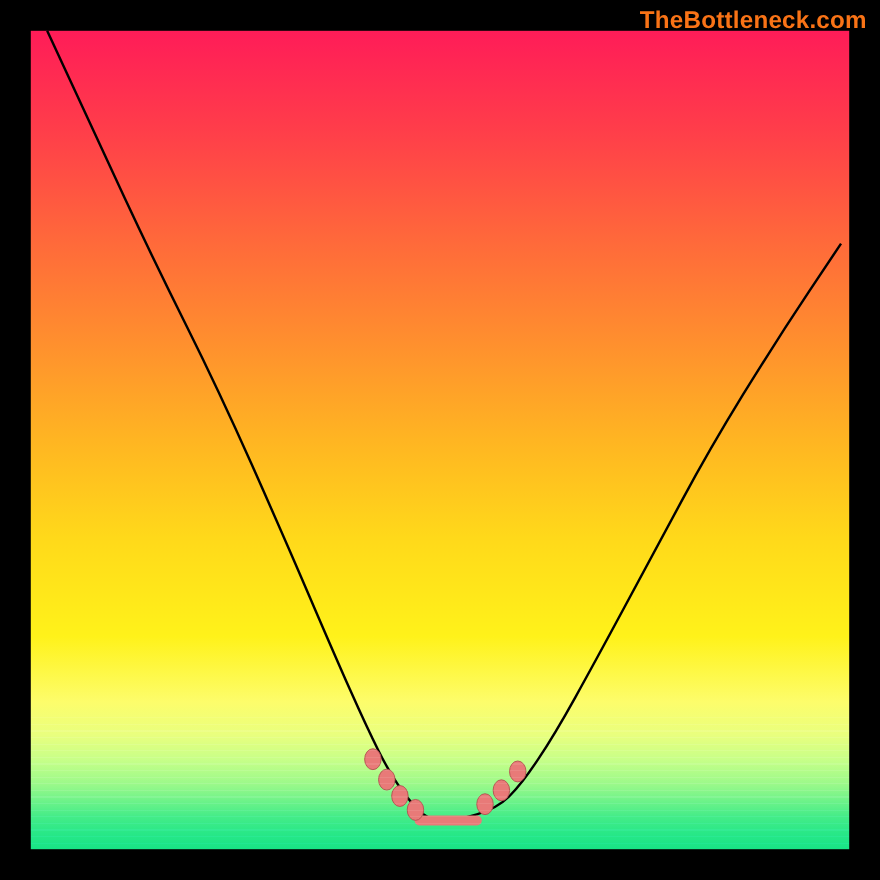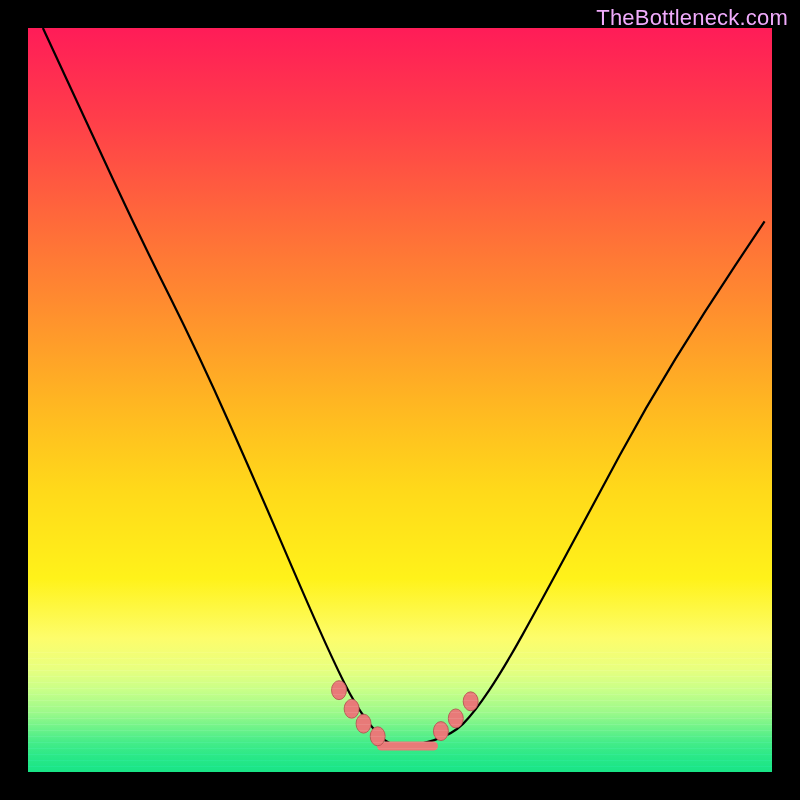--- a/index.html
+++ b/index.html
@@ -57,24 +57,24 @@
       rgba(255,255,255,0.10) 1px,
       rgba(255,255,255,0) 1px,
       rgba(255,255,255,0) 6px
     );
     mix-blend-mode: overlay;
   }
   .watermark {
     position: absolute;
     top: 5px;
     right: 12px;
-    color: #f0abfc;
+    color: #f97316;
     font-size: 22px;
     letter-spacing: 0.2px;
-    font-weight: 400;
+    font-weight: 700;
   }
   svg.curve {
     position: absolute;
     left: 0;
     top: 0;
     width: 744px;
     height: 744px;
     overflow: visible;
   }
   .marker {

